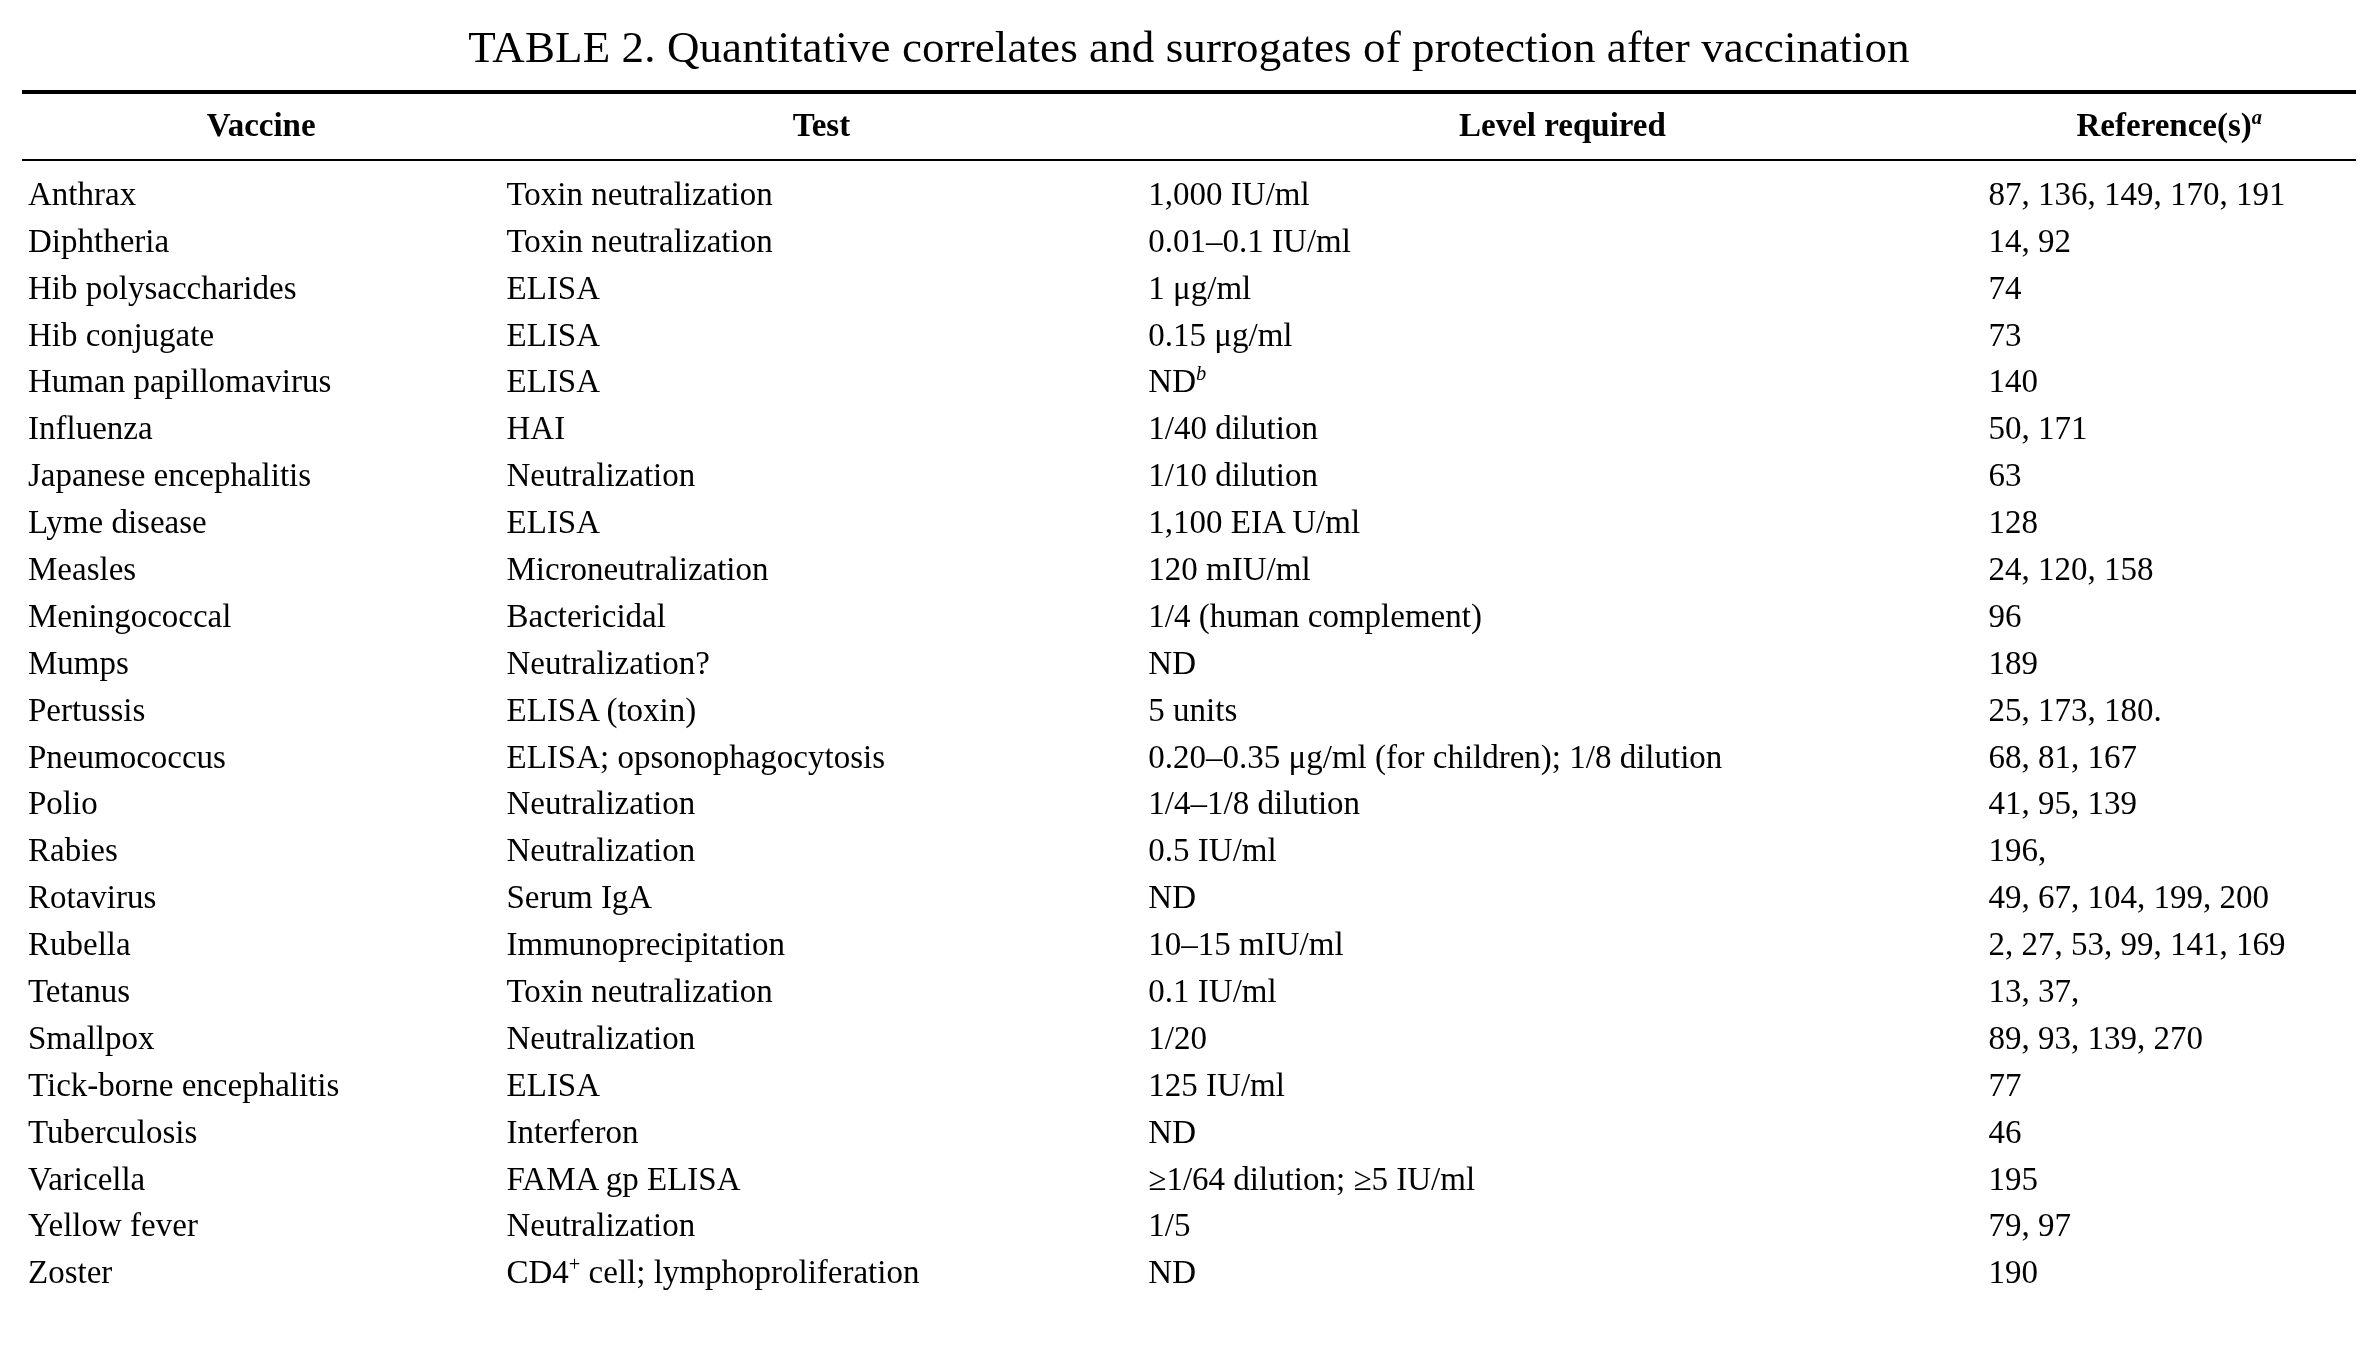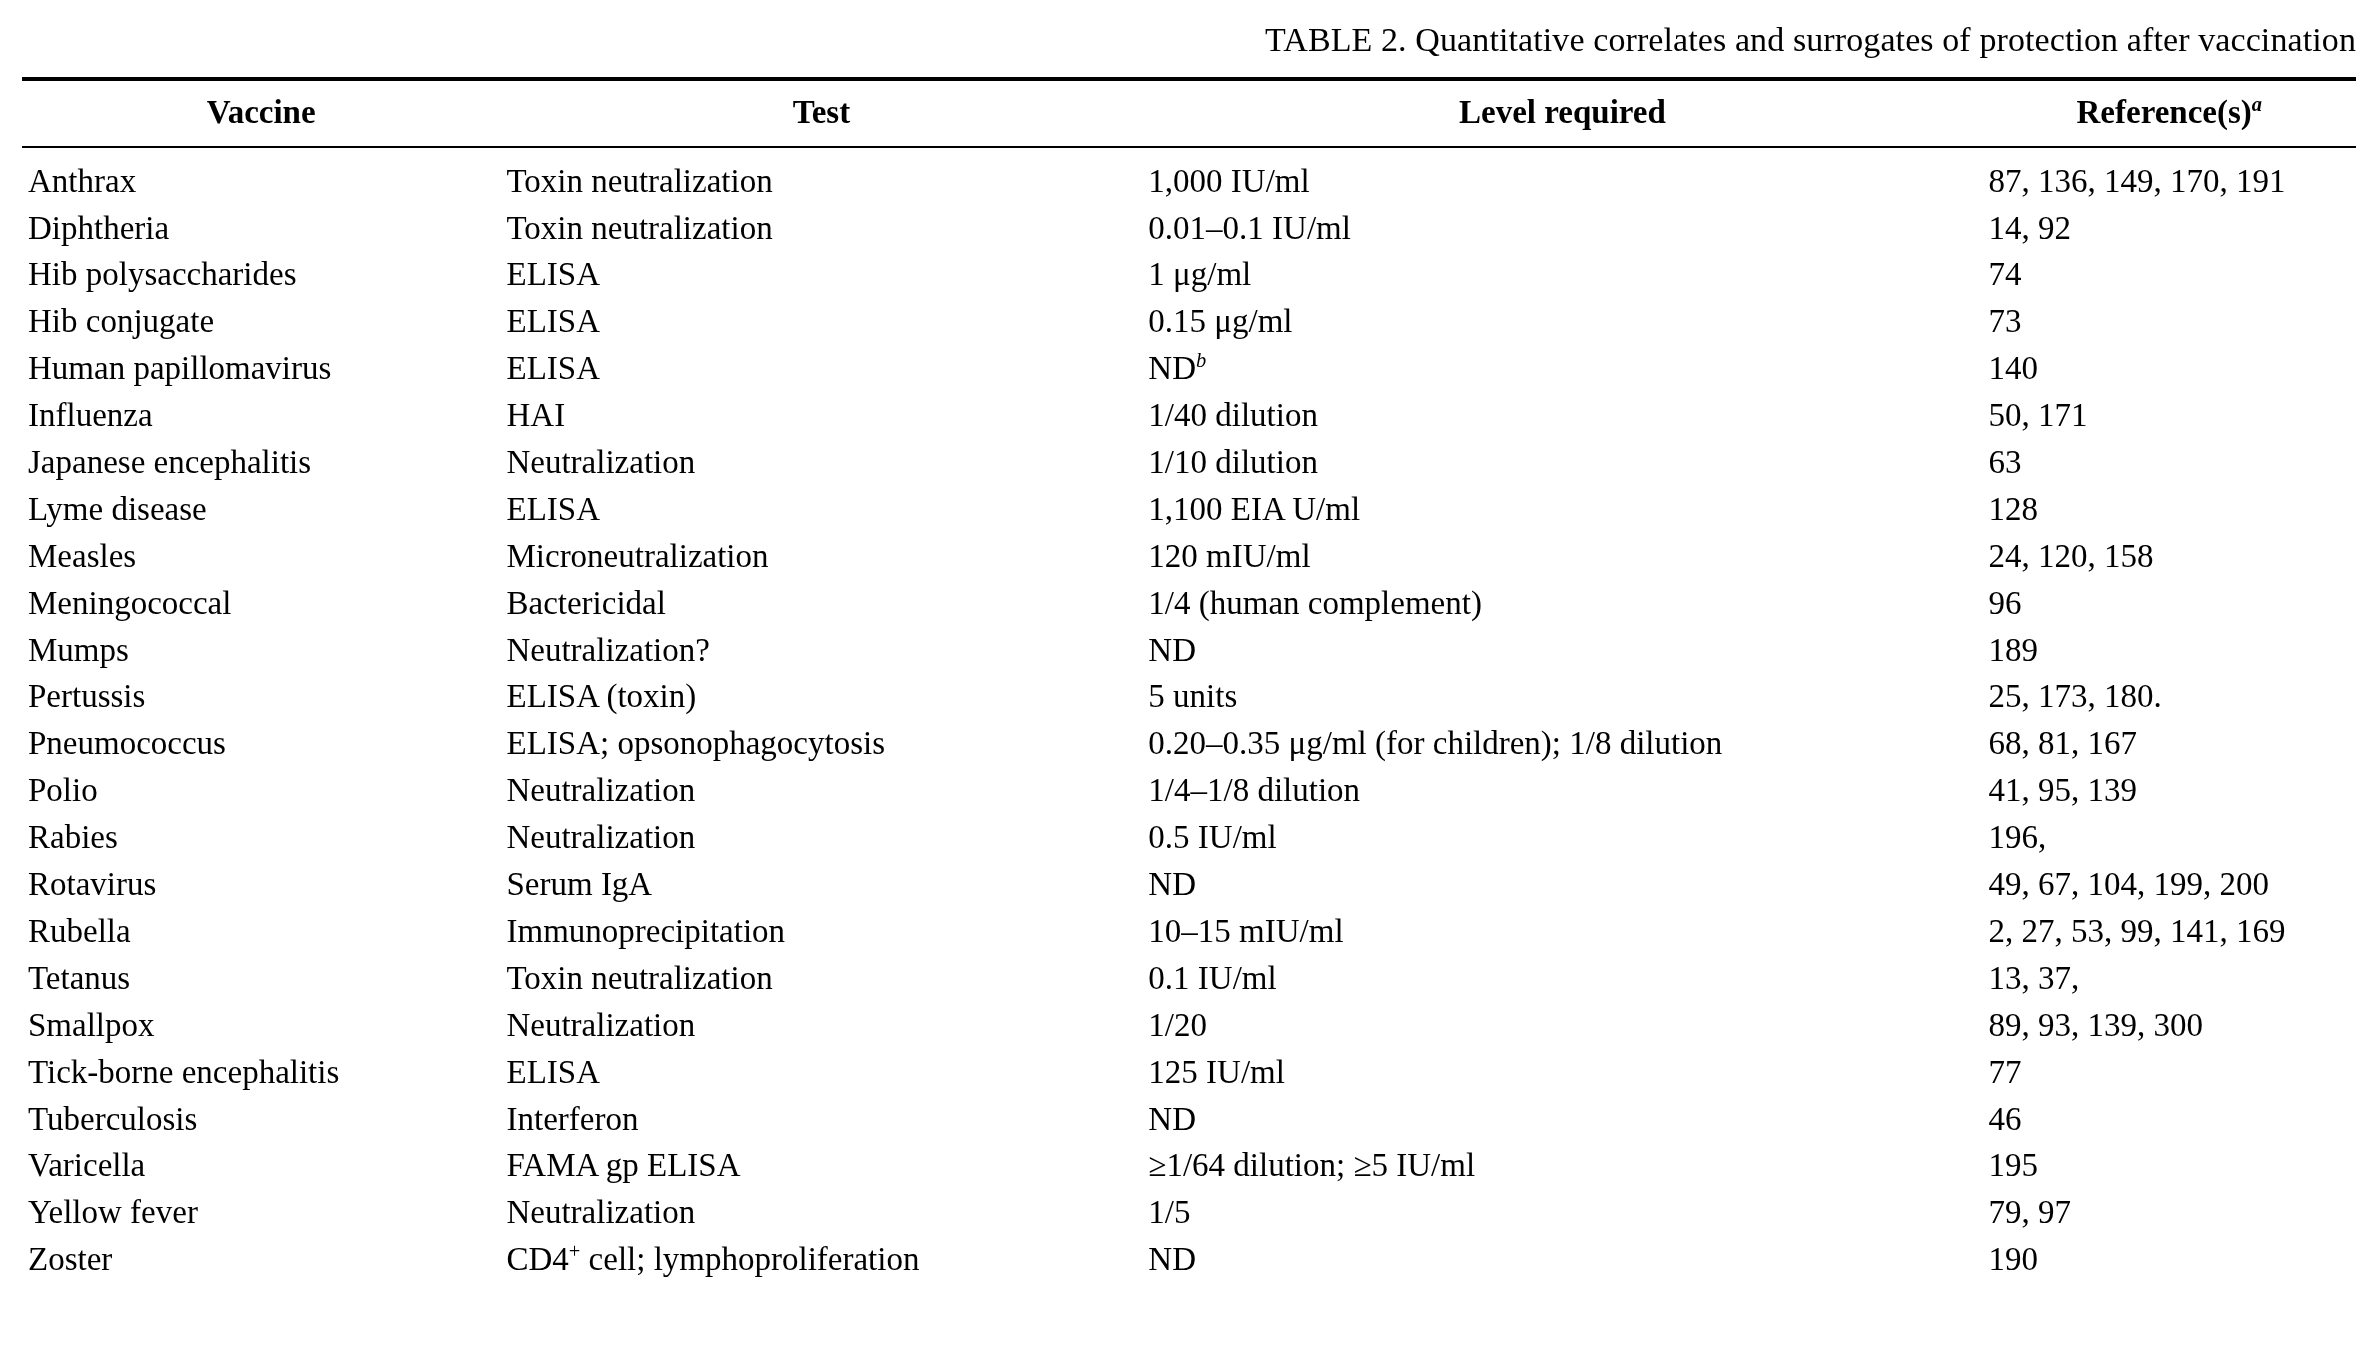--- a/index.html
+++ b/index.html
@@ -11,22 +11,22 @@
     width: 2378px;
     font-family: "Liberation Serif", "DejaVu Serif", serif;
     color: #000000;
   }
   .page {
     width: 2378px;
     box-sizing: border-box;
     padding: 14px 22px 10px 22px;
   }
   .table-caption {
-    text-align: right;
-    font-size: 34px;
+    text-align: center;
+    font-size: 45px;
     letter-spacing: 0.1px;
     margin: 6px 0 16px 0;
     line-height: 1.2;
   }
   table.data {
     width: 100%;
     border-collapse: collapse;
     font-size: 33px;
     line-height: 1.30;
   }
@@ -200,21 +200,21 @@
         <tr>
           <td>Tetanus</td>
           <td>Toxin neutralization</td>
           <td>0.1 IU/ml</td>
           <td>13, 37,</td>
         </tr>
         <tr>
           <td>Smallpox</td>
           <td>Neutralization</td>
           <td>1/20</td>
-          <td>89, 93, 139, 300</td>
+          <td>89, 93, 139, 270</td>
         </tr>
         <tr>
           <td>Tick-borne encephalitis</td>
           <td>ELISA</td>
           <td>125 IU/ml</td>
           <td>77</td>
         </tr>
         <tr>
           <td>Tuberculosis</td>
           <td>Interferon</td>

